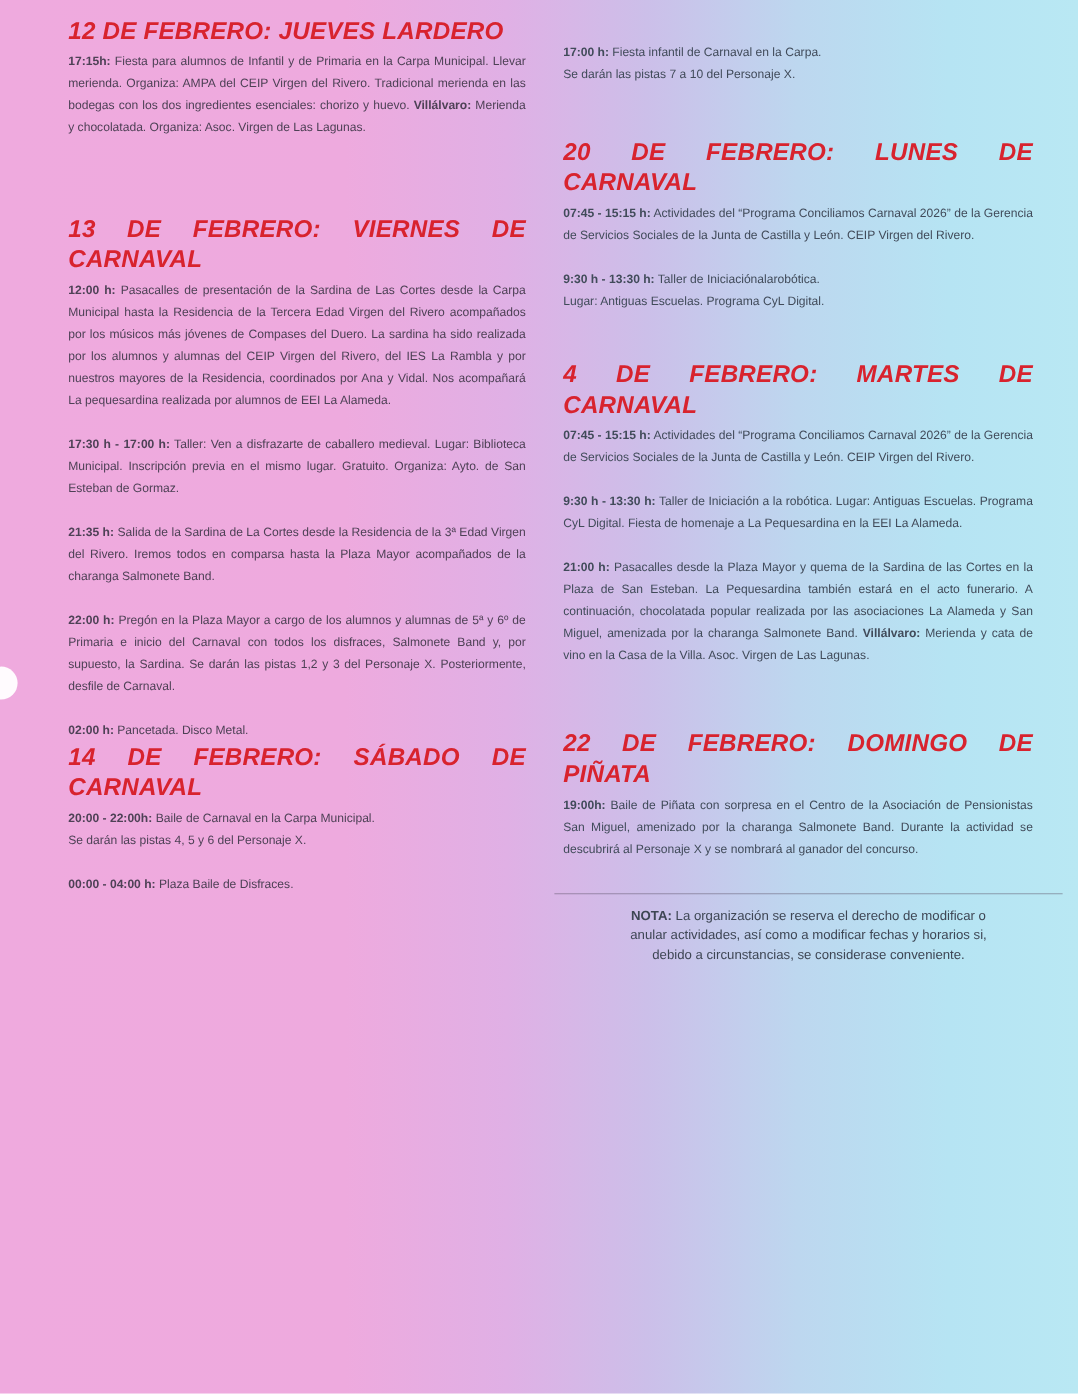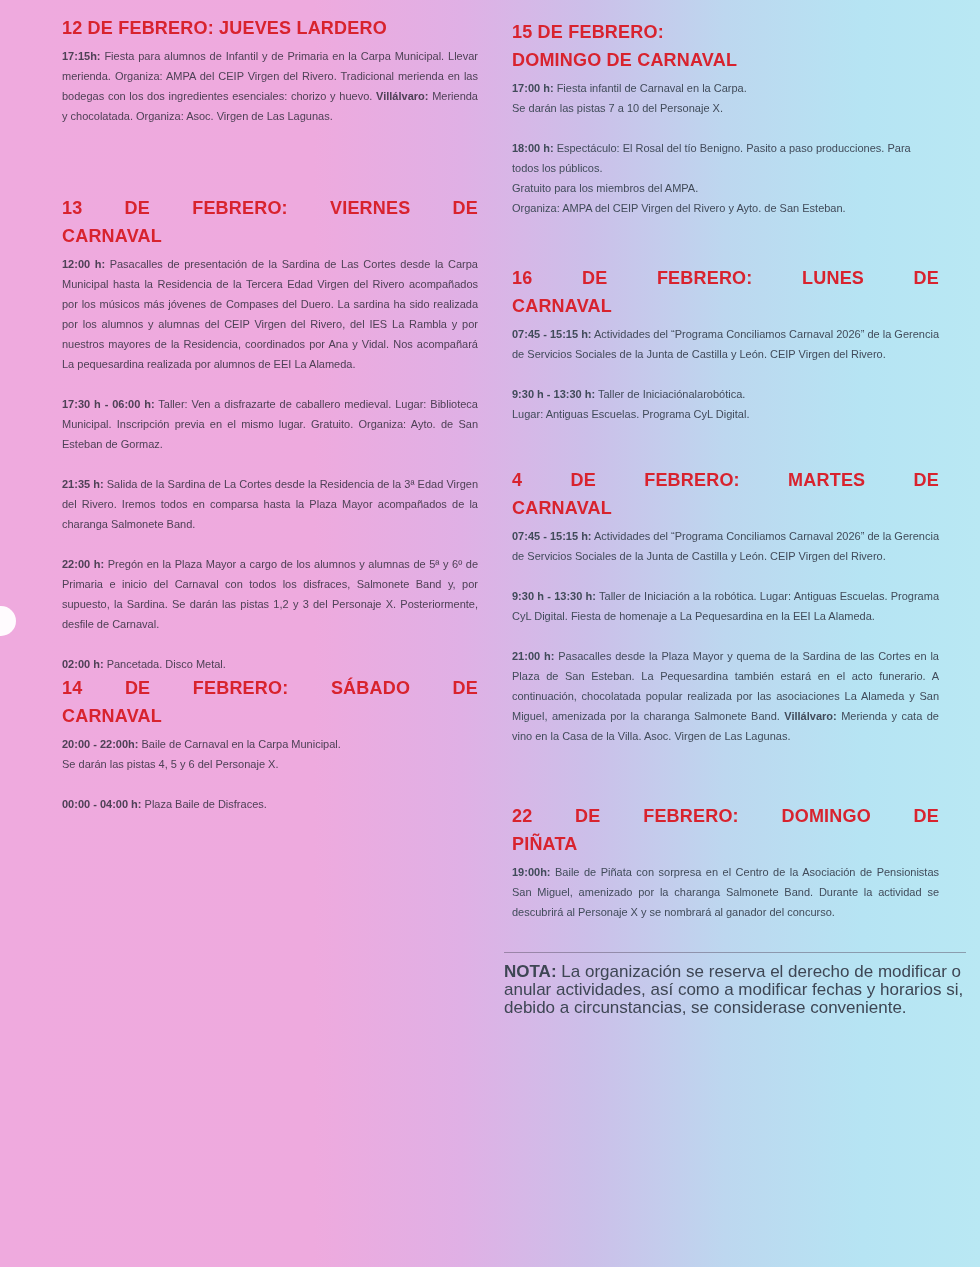--- a/index.html
+++ b/index.html
@@ -5,79 +5,74 @@
   html,body { margin:0; padding:0; background:#ffffff; }
   .page {
     position:relative; width:980px; height:1267px; overflow:hidden;
     background:linear-gradient(90deg,#efaade 0%,#eeaade 32%,#e0b0e5 47%,#ccbfe9 60%,#bdd7ef 74%,#b6e4f3 88%,#b9e8f3 100%);
     font-family:"Liberation Sans", sans-serif;
   }
   .col { position:absolute; }
   .col-left  { left:62px;  top:14px; width:416px; color:#4e4156; }
   .col-right { left:512px; top:18px; width:427px; color:#414b5a; }
   h2.heading {
-    margin:0; font-size:18px; line-height:28px; font-weight:bold;
-    color:#d8232e; letter-spacing:0.2px;
+    margin:0; font-size:22px; line-height:28px; font-weight:bold;
+    color:#d8232e; letter-spacing:0.2px;font-style:italic;
   }
   .h-forced { white-space:pre-line; text-align:justify; text-align-last:justify; }
   .h-left   { white-space:pre-line; text-align:left; }
   #sec-13 { margin-top:68px; }
   #sec-14 { }
   #sec-16 { margin-top:46px; }
   #sec-17 { margin-top:42px; }
   #sec-22 { margin-top:56px; }
   p.para {
     margin:20px 0 0 0; font-size:11px; line-height:20px;
     white-space:pre-line;
   }
   h2.heading + p.para { margin-top:4px; }
   .p-justify { text-align:justify; }
   .p-left    { text-align:left; }
   .b { font-weight:bold; }
   .note {
     margin:30px 0 0 -8px; width:462px; padding-top:10px;
     border-top:1px solid rgba(94,84,106,0.5);
-    font-size:17px; line-height:18px; 
+    font-size:12px; line-height:18px; text-align:center;
     white-space:pre-line; color:#3e4654;
   }
   .edge-bubble {
     position:absolute; left:-14px; top:606px; width:30px; height:30px;
     border-radius:50%; background:#ffffff; opacity:0.95;
   }
 </style>
 </head>
 <body>
 
 <div class="page">
   <div class="edge-bubble"></div>
   <div class="col col-left" id="left-col">
       <h2 id="sec-12" class="heading h-left">12 DE FEBRERO: JUEVES LARDERO</h2>
       <p class="para p-justify"><span class="b">17:15h:</span><span> Fiesta para alumnos de Infantil y de Primaria en la Carpa Municipal. Llevar merienda. Organiza: AMPA del CEIP Virgen del Rivero. Tradicional merienda en las bodegas con los dos ingredientes esenciales: chorizo y huevo. </span><span class="b">Villálvaro:</span><span> Merienda y chocolatada. Organiza: Asoc. Virgen de Las Lagunas.</span></p>
       <h2 id="sec-13" class="heading h-forced">13 DE FEBRERO: VIERNES DE
 CARNAVAL</h2>
       <p class="para p-justify"><span class="b">12:00 h:</span><span> Pasacalles de presentación de la Sardina de Las Cortes desde la Carpa Municipal hasta la Residencia de la Tercera Edad Virgen del Rivero acompañados por los músicos más jóvenes de Compases del Duero. La sardina ha sido realizada por los alumnos y alumnas del CEIP Virgen del Rivero, del IES La Rambla y por nuestros mayores de la Residencia, coordinados por Ana y Vidal. Nos acompañará La pequesardina realizada por alumnos de EEI La Alameda.</span></p>
-      <p class="para p-justify"><span class="b">17:30 h - 06:00 h:</span><span> Taller: Ven a disfrazarte de caballero medieval. Lugar: Biblioteca Municipal. Inscripción previa en el mismo lugar. Gratuito. Organiza: Ayto. de San Esteban de Gormaz.</span></p>
+      <p class="para p-justify"><span class="b">17:30 h - 17:00 h:</span><span> Taller: Ven a disfrazarte de caballero medieval. Lugar: Biblioteca Municipal. Inscripción previa en el mismo lugar. Gratuito. Organiza: Ayto. de San Esteban de Gormaz.</span></p>
       <p class="para p-justify"><span class="b">21:35 h:</span><span> Salida de la Sardina de La Cortes desde la Residencia de la 3ª Edad Virgen del Rivero. Iremos todos en comparsa hasta la Plaza Mayor acompañados de la charanga Salmonete Band.</span></p>
       <p class="para p-justify"><span class="b">22:00 h:</span><span> Pregón en la Plaza Mayor a cargo de los alumnos y alumnas de 5ª y 6º de Primaria e inicio del Carnaval con todos los disfraces, Salmonete Band y, por supuesto, la Sardina. Se darán las pistas 1,2 y 3 del Personaje X. Posteriormente, desfile de Carnaval.</span></p>
       <p class="para p-left"><span class="b">02:00 h:</span><span> Pancetada. Disco Metal.</span></p>
       <h2 id="sec-14" class="heading h-forced">14 DE FEBRERO: SÁBADO DE
 CARNAVAL</h2>
       <p class="para p-left"><span class="b">20:00 - 22:00h:</span><span> Baile de Carnaval en la Carpa Municipal.
 Se darán las pistas 4, 5 y 6 del Personaje X.</span></p>
       <p class="para p-left"><span class="b">00:00 - 04:00 h:</span><span> Plaza Baile de Disfraces.</span></p>
     </div>
   <div class="col col-right" id="right-col">
-      <h2 id="sec-15" class="heading h-left">15 DE FEBRERO:
-DOMINGO DE CARNAVAL</h2>
       <p class="para p-left"><span class="b">17:00 h:</span><span> Fiesta infantil de Carnaval en la Carpa.
 Se darán las pistas 7 a 10 del Personaje X.</span></p>
-      <p class="para p-left"><span class="b">18:00 h:</span><span> Espectáculo: El Rosal del tío Benigno. Pasito a paso producciones. Para todos los públicos.
-Gratuito para los miembros del AMPA.
-Organiza: AMPA del CEIP Virgen del Rivero y Ayto. de San Esteban.</span></p>
-      <h2 id="sec-16" class="heading h-forced">16 DE FEBRERO: LUNES DE
+      <h2 id="sec-16" class="heading h-forced">20 DE FEBRERO: LUNES DE
 CARNAVAL</h2>
       <p class="para p-justify"><span class="b">07:45 - 15:15 h:</span><span> Actividades del “Programa Conciliamos Carnaval 2026” de la Gerencia de Servicios Sociales de la Junta de Castilla y León. CEIP Virgen del Rivero.</span></p>
       <p class="para p-left"><span class="b">9:30 h - 13:30 h:</span><span> Taller de Iniciaciónalarobótica.
 Lugar: Antiguas Escuelas. Programa CyL Digital.</span></p>
       <h2 id="sec-17" class="heading h-forced">4 DE FEBRERO: MARTES DE
 CARNAVAL</h2>
       <p class="para p-justify"><span class="b">07:45 - 15:15 h:</span><span> Actividades del “Programa Conciliamos Carnaval 2026” de la Gerencia de Servicios Sociales de la Junta de Castilla y León. CEIP Virgen del Rivero.</span></p>
       <p class="para p-justify"><span class="b">9:30 h - 13:30 h:</span><span> Taller de Iniciación a la robótica. Lugar: Antiguas Escuelas. Programa CyL Digital. Fiesta de homenaje a La Pequesardina en la EEI La Alameda.</span></p>
       <p class="para p-justify"><span class="b">21:00 h:</span><span> Pasacalles desde la Plaza Mayor y quema de la Sardina de las Cortes en la Plaza de San Esteban. La Pequesardina también estará en el acto funerario. A continuación, chocolatada popular realizada por las asociaciones La Alameda y San Miguel, amenizada por la charanga Salmonete Band. </span><span class="b">Villálvaro:</span><span> Merienda y cata de vino en la Casa de la Villa. Asoc. Virgen de Las Lagunas.</span></p>
       <h2 id="sec-22" class="heading h-forced">22 DE FEBRERO: DOMINGO DE

